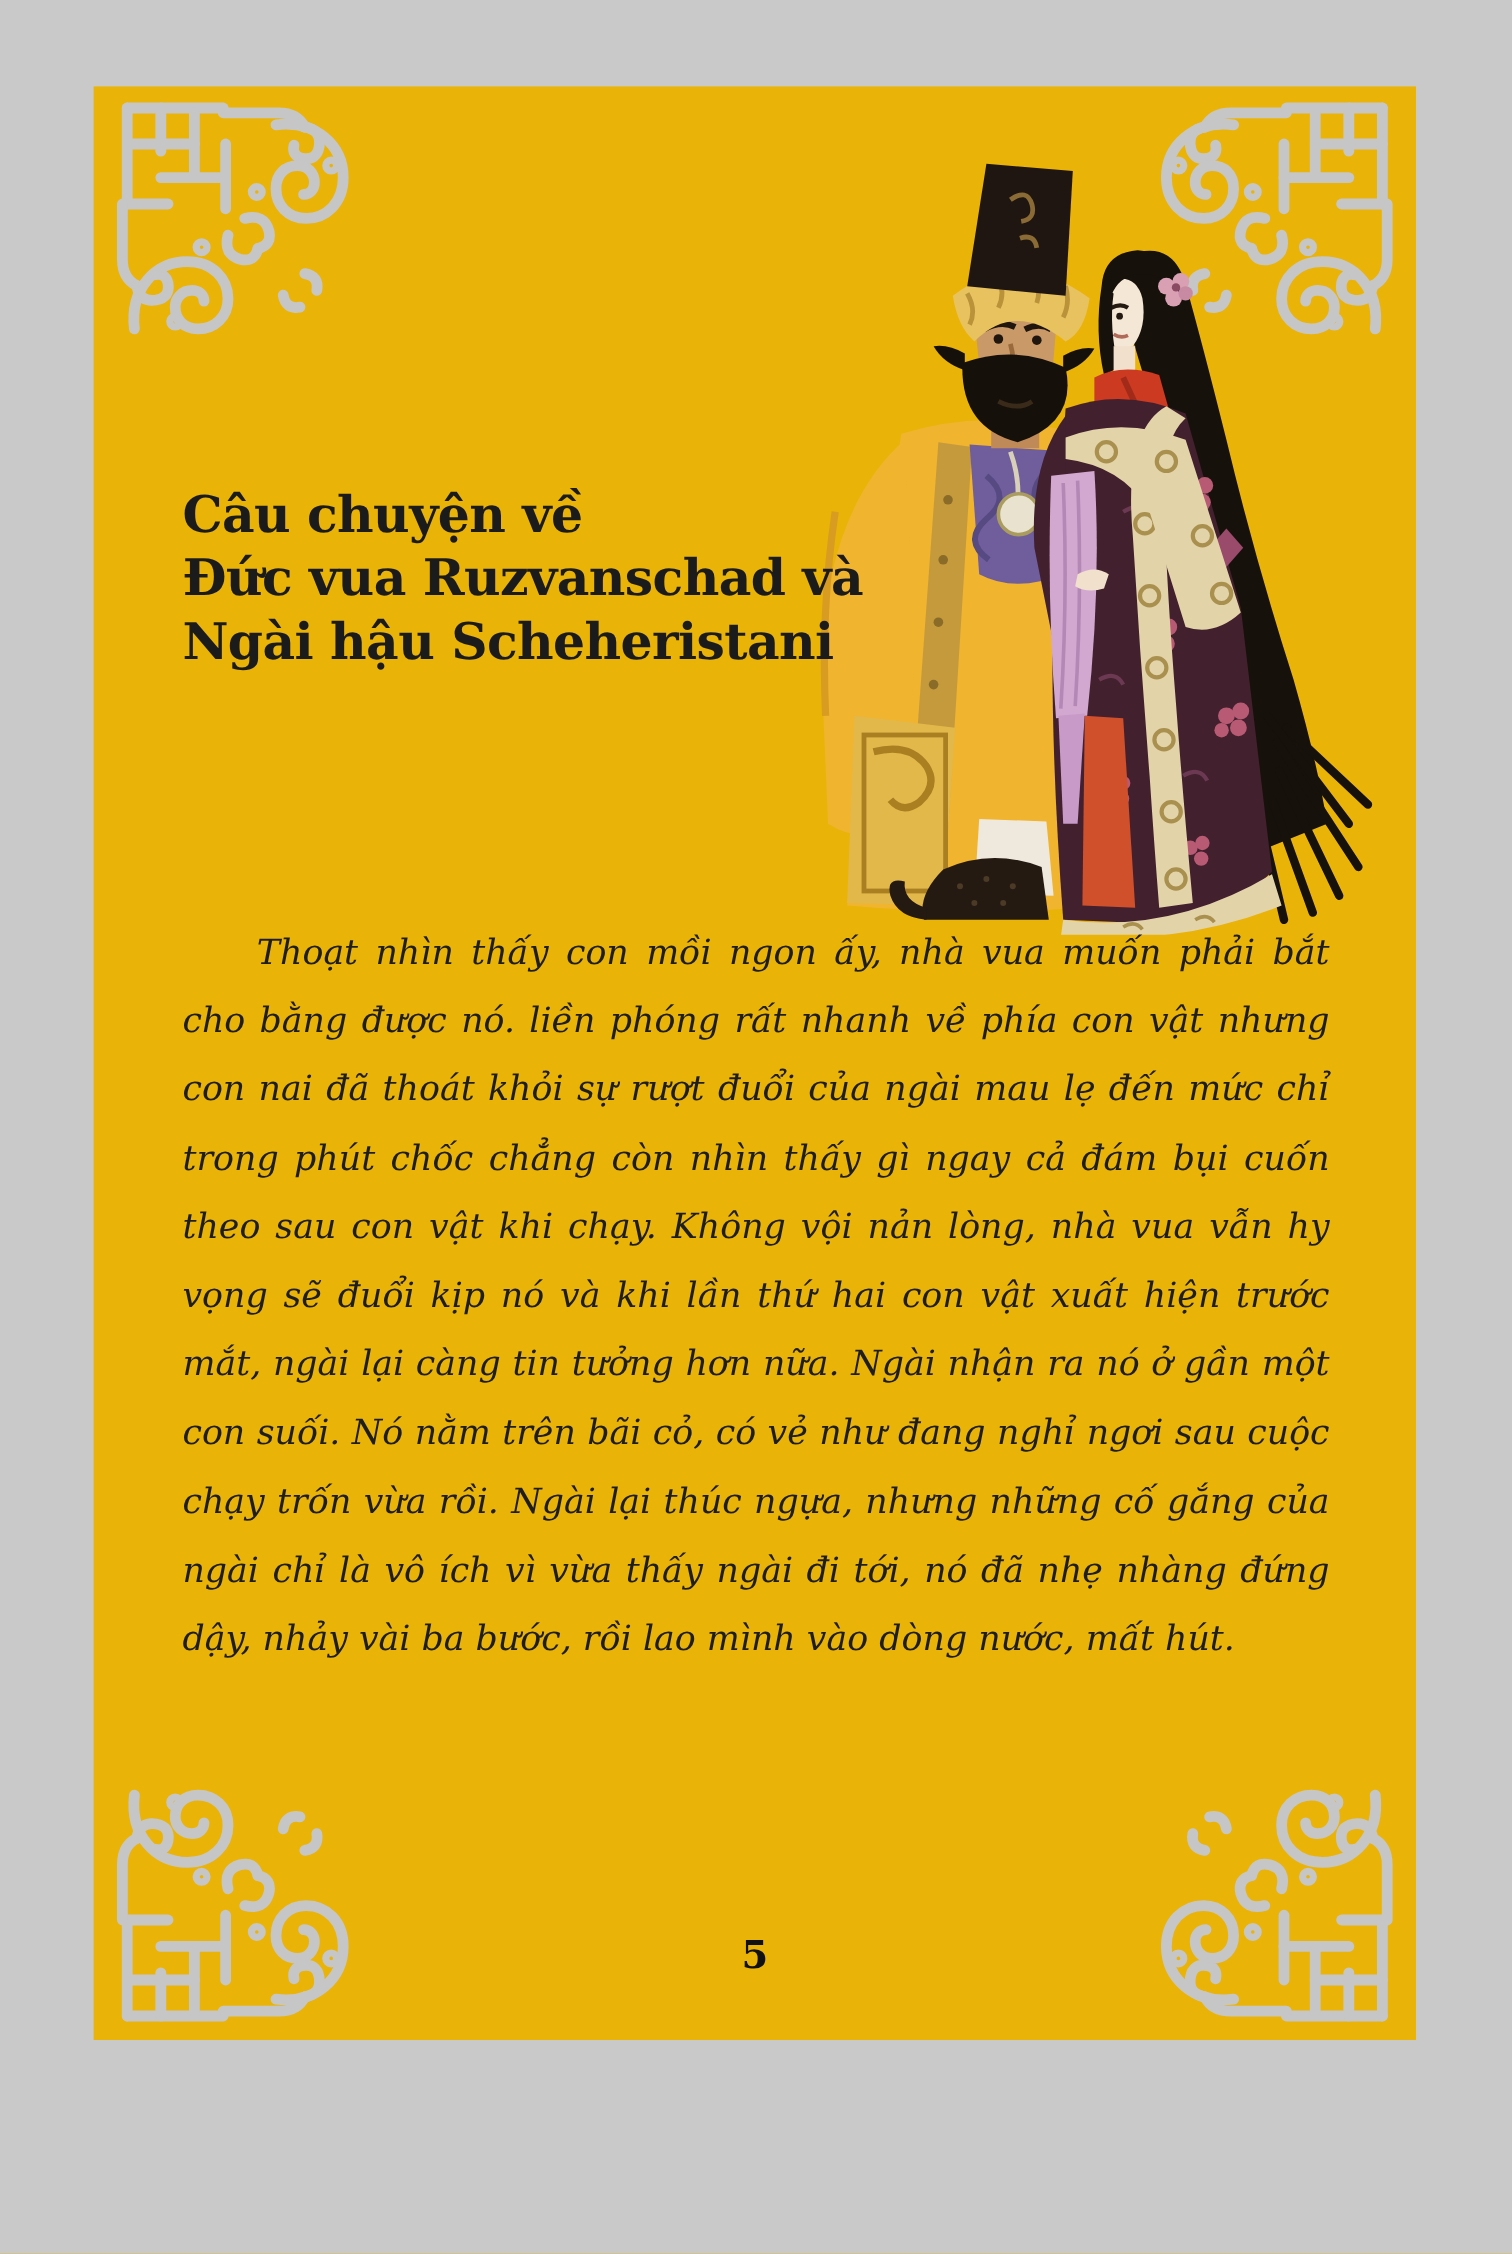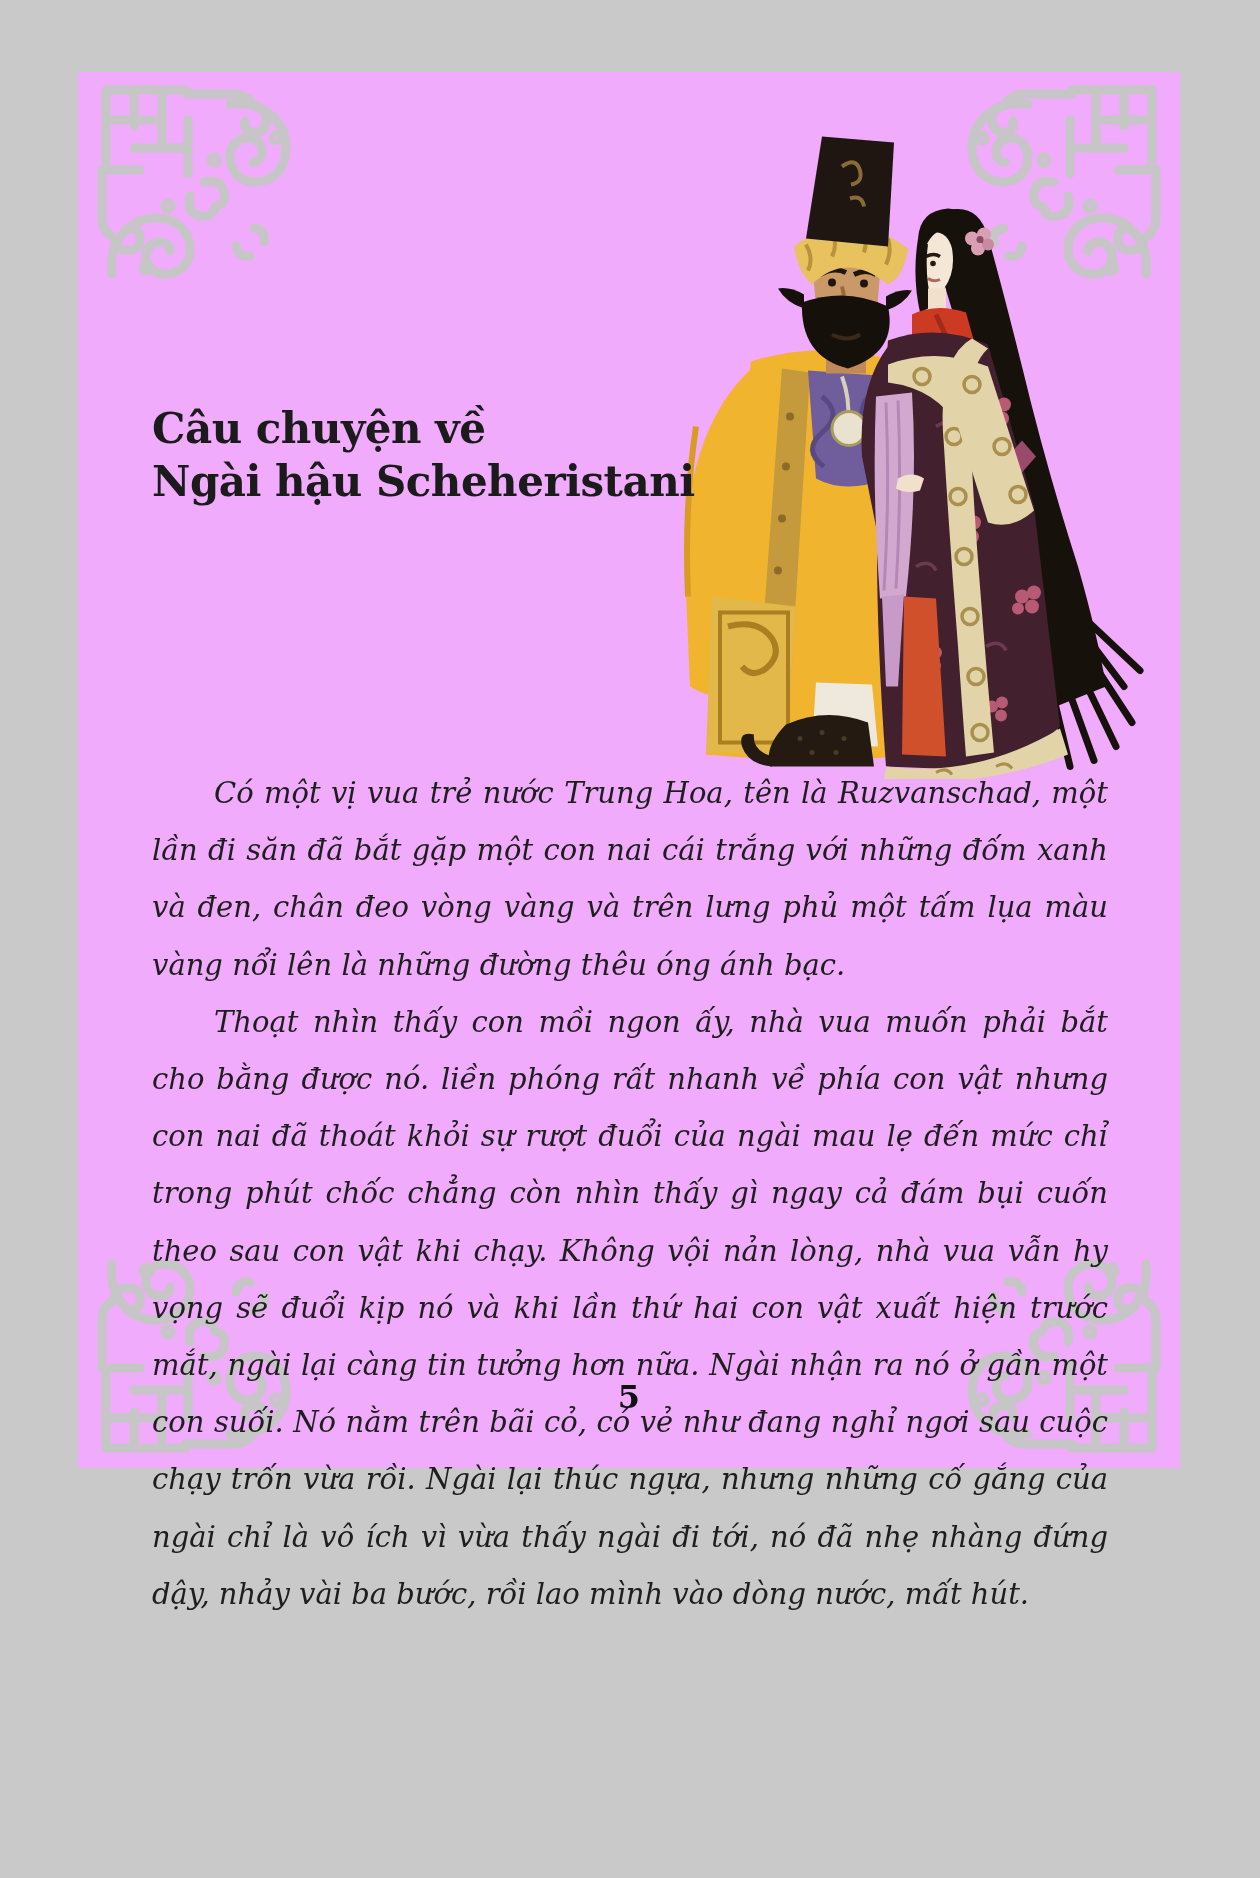--- a/index.html
+++ b/index.html
@@ -1,18 +1,18 @@
 <!DOCTYPE html>
 <html><head>
 <meta charset="utf-8">
 <style>
   html,body{margin:0;padding:0;}
   body{background:#c9c9c9;font-family:"DejaVu Serif","Liberation Serif",serif;}
   .canvas{position:relative;width:1260px;height:1878px;background:#c9c9c9;overflow:hidden;}
-  .page{position:absolute;left:78px;top:72px;width:1102px;height:1396px;background:#f0abfc;}
+  .page{position:absolute;left:78px;top:72px;width:1102px;height:1628px;background:#eab308;}
   
   .orn{position:absolute;width:205px;height:205px;color:#c6c6c6;}
   .orn.tl{left:8px;top:6px;}
   .orn.tr{right:8px;top:6px;transform:scaleX(-1);}
   .orn.bl{left:8px;bottom:8px;transform:scaleY(-1);}
   .orn.br{right:8px;bottom:8px;transform:scale(-1,-1);}
   
   .illus{position:absolute;left:558px;top:52px;width:508px;height:655px;}
   
   .title{position:absolute;left:74px;top:330px;width:600px;z-index:3;
@@ -255,24 +255,24 @@
       <path d="M268 470 L300 472 L310 630 L266 628 Z" fill="#d0502c"></path>
 
       <path d="M250 640 Q340 652 424 602 L432 628 Q348 662 248 654 Z" fill="#e3d3a8"></path>
       <path d="M300 646 q10 -6 16 2 M360 640 q10 -6 16 2" stroke="#a9904e" stroke-width="3" fill="none"></path>
 
       <path d="M262 352 Q276 344 288 352 L284 364 Q270 368 260 362 Z" fill="#f0e0cc"></path>
     </svg>
 
     <div class="title">
       <div>Câu chuyện về</div>
+      <div>Đức vua Ruzvanschad và</div>
       <div>Ngài hậu Scheheristani</div>
     </div>
 
     <div class="bodytext">
-      <p>Có một vị vua trẻ nước Trung Hoa, tên là Ruzvanschad, một lần đi săn đã bắt gặp một con nai cái trắng với những đốm xanh và đen, chân đeo vòng vàng và trên lưng phủ một tấm lụa màu vàng nổi lên là những đường thêu óng ánh bạc.</p>
       <p>Thoạt nhìn thấy con mồi ngon ấy, nhà vua muốn phải bắt cho bằng được nó. liền phóng rất nhanh về phía con vật nhưng con nai đã thoát khỏi sự rượt đuổi của ngài mau lẹ đến mức chỉ trong phút chốc chẳng còn nhìn thấy gì ngay cả đám bụi cuốn theo sau con vật khi chạy. Không vội nản lòng, nhà vua vẫn hy vọng sẽ đuổi kịp nó và khi lần thứ hai con vật xuất hiện trước mắt, ngài lại càng tin tưởng hơn nữa. Ngài nhận ra nó ở gần một con suối. Nó nằm trên bãi cỏ, có vẻ như đang nghỉ ngơi sau cuộc chạy trốn vừa rồi. Ngài lại thúc ngựa, nhưng những cố gắng của ngài chỉ là vô ích vì vừa thấy ngài đi tới, nó đã nhẹ nhàng đứng dậy, nhảy vài ba bước, rồi lao mình vào dòng nước, mất hút.</p>
     </div>
 
     <div class="pagenum">5</div>
 
   </div>
 </div>
 
 </body></html>

